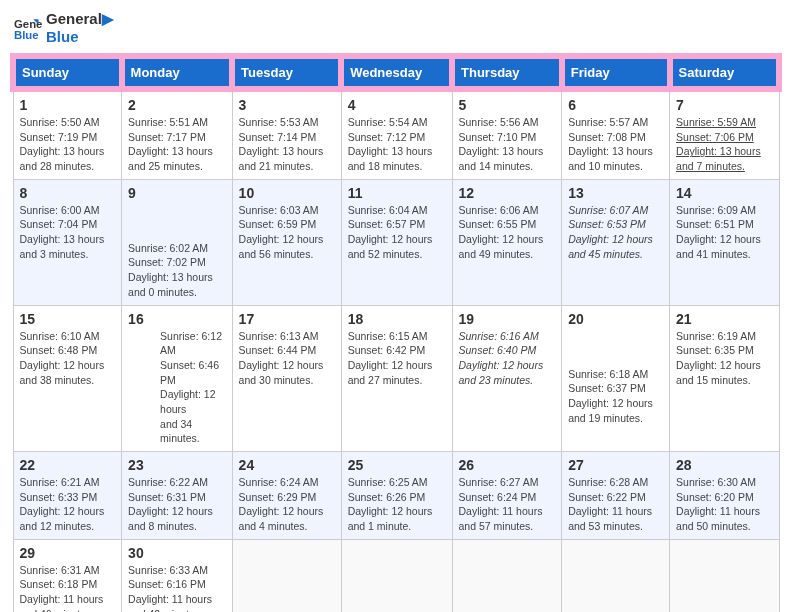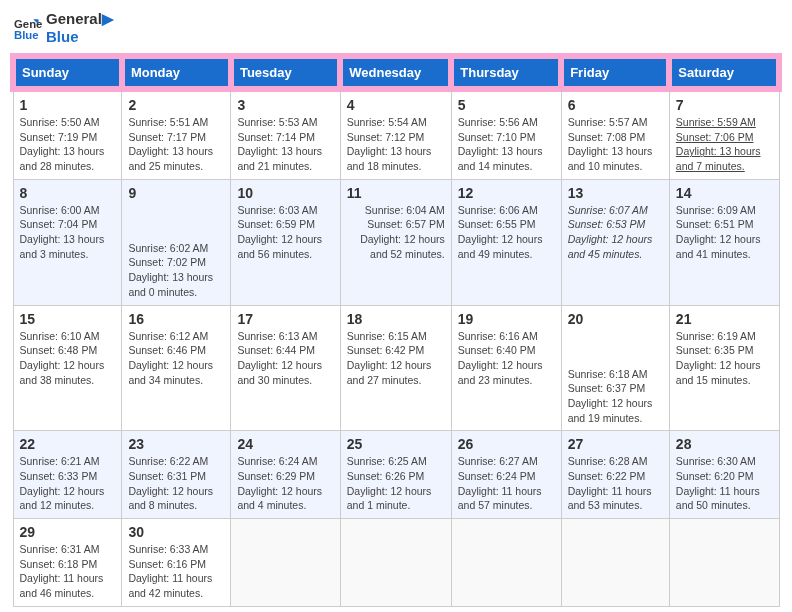--- a/index.html
+++ b/index.html
@@ -181,21 +181,21 @@
         </td>
         <td>
           <span class="day-num">10</span>
           <div class="day-info" style="white-space: pre-line;">Sunrise: 6:03 AM
 Sunset: 6:59 PM
 Daylight: 12 hours
 and 56 minutes.</div>
         </td>
         <td>
           <span class="day-num">11</span>
-          <div class="day-info" style="white-space: pre-line; text-align: right;">Sunrise: 6:04 AM
+          <div class="day-info" style="white-space: pre-line;">Sunrise: 6:04 AM
 Sunset: 6:57 PM
 Daylight: 12 hours
 and 52 minutes.</div>
         </td>
         <td>
           <span class="day-num">12</span>
           <div class="day-info" style="white-space: pre-line;">Sunrise: 6:06 AM
 Sunset: 6:55 PM
 Daylight: 12 hours
 and 49 minutes.</div>
@@ -218,42 +218,42 @@
       <tr>
         <td>
           <span class="day-num">15</span>
           <div class="day-info" style="white-space: pre-line;">Sunrise: 6:10 AM
 Sunset: 6:48 PM
 Daylight: 12 hours
 and 38 minutes.</div>
         </td>
         <td>
           <span class="day-num">16</span>
-          <div class="day-info" style="white-space: pre-line;">Sunrise: 6:12 AM
+          <div class="day-info" style="white-space: pre-line; margin-left: 32px;">Sunrise: 6:12 AM
 Sunset: 6:46 PM
 Daylight: 12 hours
 and 34 minutes.</div>
         </td>
         <td>
           <span class="day-num">17</span>
           <div class="day-info" style="white-space: pre-line;">Sunrise: 6:13 AM
 Sunset: 6:44 PM
 Daylight: 12 hours
 and 30 minutes.</div>
         </td>
         <td>
           <span class="day-num">18</span>
           <div class="day-info" style="white-space: pre-line;">Sunrise: 6:15 AM
 Sunset: 6:42 PM
 Daylight: 12 hours
 and 27 minutes.</div>
         </td>
         <td>
           <span class="day-num">19</span>
-          <div class="day-info" style="white-space: pre-line;">Sunrise: 6:16 AM
+          <div class="day-info" style="white-space: pre-line; font-style: italic;">Sunrise: 6:16 AM
 Sunset: 6:40 PM
 Daylight: 12 hours
 and 23 minutes.</div>
         </td>
         <td>
           <span class="day-num">20</span>
           <div class="day-info" style="white-space: pre-line; margin-top: 40px;">Sunrise: 6:18 AM
 Sunset: 6:37 PM
 Daylight: 12 hours
 and 19 minutes.</div>

